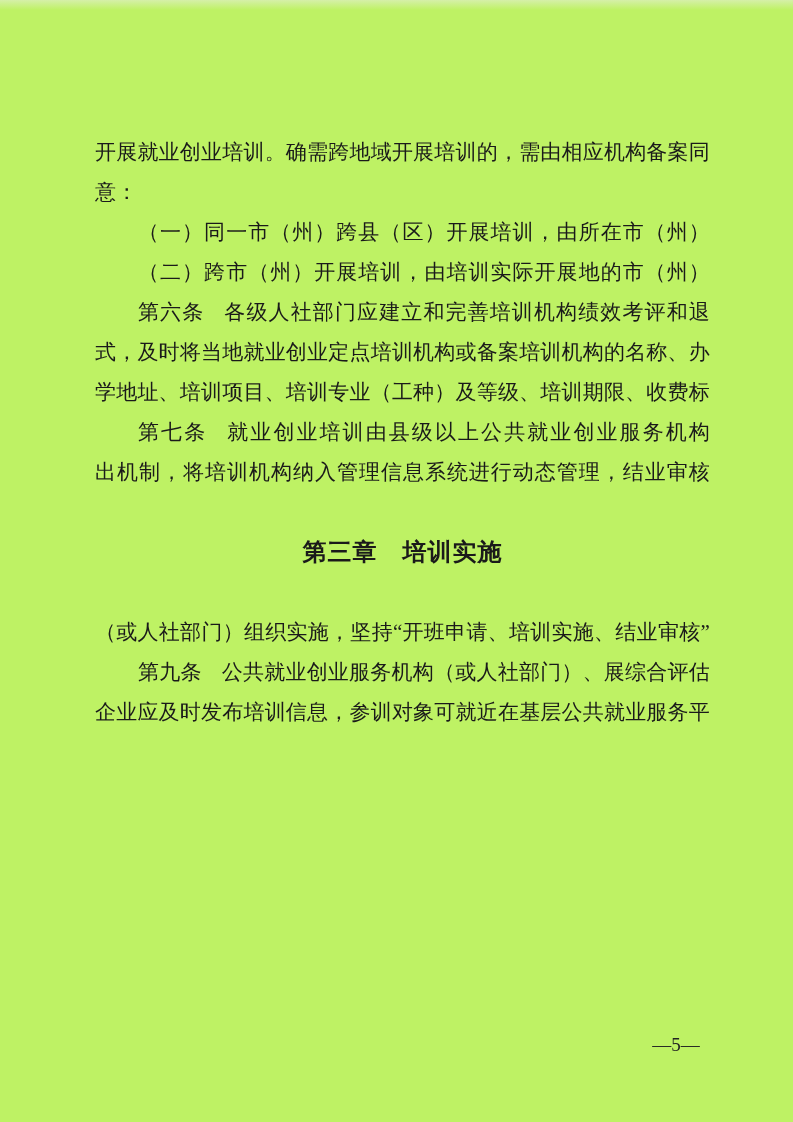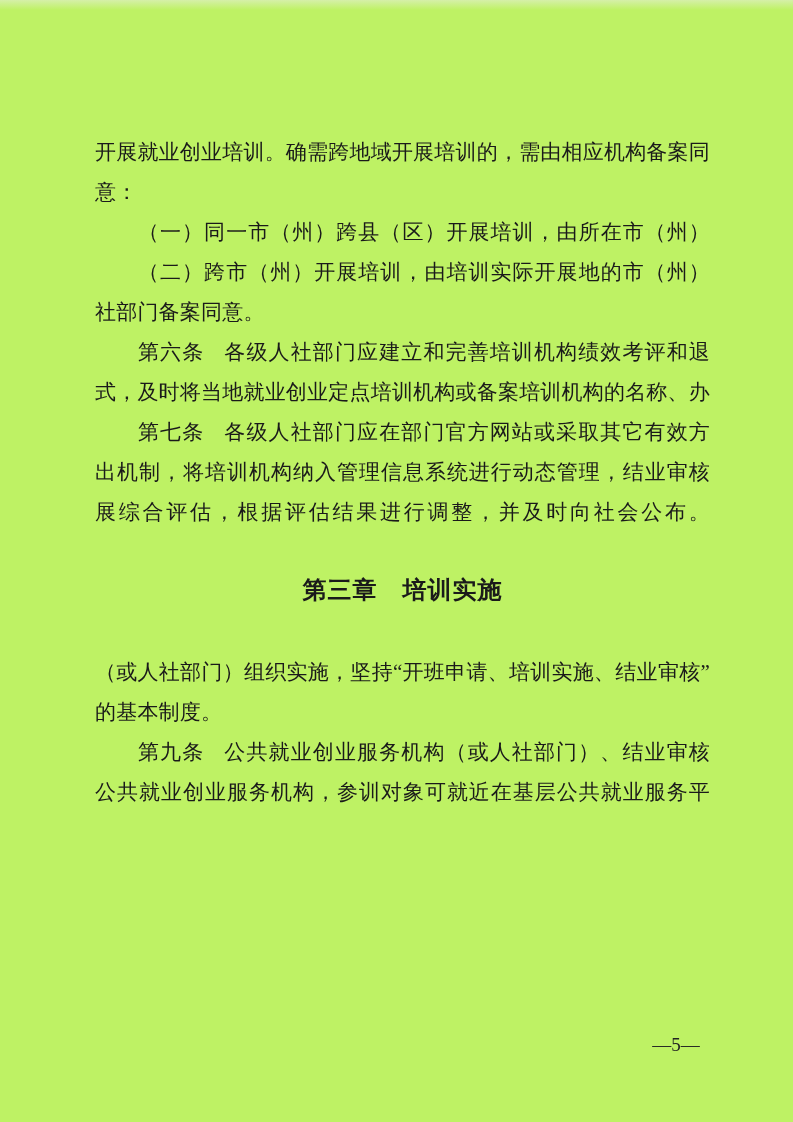--- a/index.html
+++ b/index.html
@@ -53,21 +53,21 @@
     
   }
   .line .prefix {
     font-family: "Liberation Sans", sans-serif;
     font-weight: 400;
     margin-right: 20px;
   }
   .line.heading {
     text-align: right;
     text-align-last: center;
-    font-family: Liberation Mono, monospace;
+    font-family: Liberation Serif, serif;
     font-weight: 700;
     font-size: 24px;
     letter-spacing: 1px;
   }
   .page-number {
     position: absolute;
     left: 635px;
     top: 1032px;
     width: 82px;
     height: 26px;
@@ -80,28 +80,26 @@
 </head>
 <body>
 
 <div class="paper">
   <div class="scan-edge"></div>
   <div class="text-col">
       <div class="line just"><span>开展就业创业培训。确需跨地域开展培训的，需由相应机构备案同</span></div>
       <div class="line"><span>意：</span></div>
       <div class="line indent just"><span>（一）同一市（州）跨县（区）开展培训，由所在市（州）人</span></div>
       <div class="line indent just"><span>（二）跨市（州）开展培训，由培训实际开展地的市（州）人</span></div>
-      <div class="line"><span>社部门备案同意。</span></div>
       <div class="line indent just"><span class="prefix">第六条</span><span>各级人社部门应建立和完善培训机构绩效考评和退</span></div>
       <div class="line just"><span>式，及时将当地就业创业定点培训机构或备案培训机构的名称、办</span></div>
-      <div class="line indent just"><span class="prefix">第七条</span><span>各级人社部门应在部门官方网站或采取其它有效方</span></div>
+      <div class="line just"><span>学地址、培训项目、培训专业（工种）及等级、培训期限、收费标</span></div>
+      <div class="line indent just"><span class="prefix">第七条</span><span>就业创业培训由县级以上公共就业创业服务机构</span></div>
       <div class="line just"><span>出机制，将培训机构纳入管理信息系统进行动态管理，结业审核</span></div>
-      <div class="line just"><span>展综合评估，根据评估结果进行调整，并及时向社会公布。</span></div>
       <div class="line blank"></div>
       <div class="line heading"><span>第三章　培训实施</span></div>
       <div class="line blank"></div>
       <div class="line just"><span>（或人社部门）组织实施，坚持“开班申请、培训实施、结业审核”</span></div>
-      <div class="line"><span>的基本制度。</span></div>
-      <div class="line indent just"><span class="prefix">第九条</span><span>公共就业创业服务机构（或人社部门）、结业审核</span></div>
-      <div class="line just"><span>公共就业创业服务机构，参训对象可就近在基层公共就业服务平</span></div>
+      <div class="line indent just"><span class="prefix">第九条</span><span>公共就业创业服务机构（或人社部门）、展综合评估</span></div>
+      <div class="line just"><span>企业应及时发布培训信息，参训对象可就近在基层公共就业服务平</span></div>
     </div>
   <div class="page-number">—5—</div>
 </div>
 
 </body></html>

